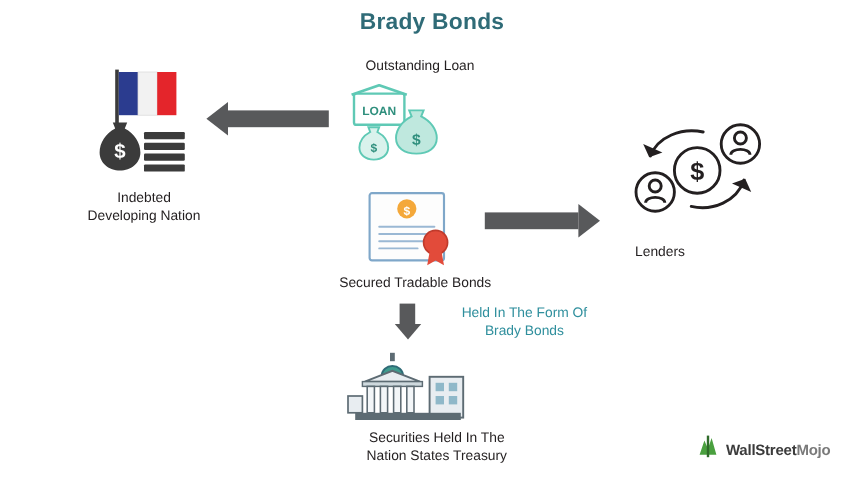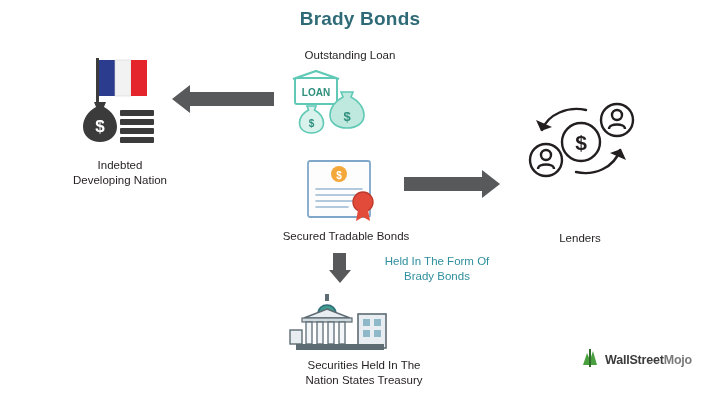--- a/index.html
+++ b/index.html
@@ -177,21 +177,21 @@
 
       <g stroke="#231f20" stroke-width="2.4" fill="none" stroke-linecap="round">
         <path d="M18 32 C24 16 44 8 62 12"></path>
         <path d="M96 52 C90 70 70 78 52 74"></path>
       </g>
       <path d="M12 22 L17 33 L28 29 Z" fill="#231f20"></path>
       <path d="M102 62 L97 51 L86 55 Z" fill="#231f20"></path>
     </svg>
   </div>
 
-  <div class="label" style="left:510px; top:203px; width:140px;margin-top:28px;">Lenders</div>
+  <div class="label" style="left:480px; top:203px; width:140px;">Lenders</div>
 
   <div class="icon-box" style="left:300px; top:158px; width:92px; height:64px;">
     <svg width="92" height="64" viewBox="0 0 92 64" xmlns="http://www.w3.org/2000/svg">
       <rect x="8" y="3" width="62" height="56" rx="2" fill="#fdfdfd" stroke="#7fa7c9" stroke-width="1.8"></rect>
       <circle cx="39" cy="16" r="8" fill="#f4a83a"></circle>
       <text x="39" y="21" font-family="Liberation Sans, sans-serif" font-size="10" font-weight="bold" fill="#ffffff" text-anchor="middle">$</text>
       <g stroke="#9ab8d4" stroke-width="1.6" stroke-linecap="round">
         <line x1="16" y1="31" x2="62" y2="31"></line>
         <line x1="16" y1="37" x2="62" y2="37"></line>
         <line x1="16" y1="43" x2="62" y2="43"></line>
@@ -243,21 +243,21 @@
 
       <rect x="2" y="38" width="12" height="14" fill="#e8edf1" stroke="#5d6b73" stroke-width="1.4"></rect>
     </svg>
   </div>
 
   <div class="label" style="left:264px; top:358px; width:200px;">
     <div>Securities Held In The</div>
     <div>Nation States Treasury</div>
   </div>
 
-  <div class="wsm" style="left:580px; top:348px;">
+  <div class="wsm" style="left:580px; top:362px;">
     <span>
       <svg width="20" height="20" viewBox="0 0 20 20" xmlns="http://www.w3.org/2000/svg">
         <path d="M3 17 L7 5 L10 12 L13 3 L17 17 Z" fill="#4aa03f"></path>
         <rect x="9" y="1" width="2" height="18" fill="#2f6b2a"></rect>
       </svg>
     </span>
     <span class="wsm-text"><span>WallStreet</span><span class="mojo">Mojo</span></span>
   </div>
 
 </div>

